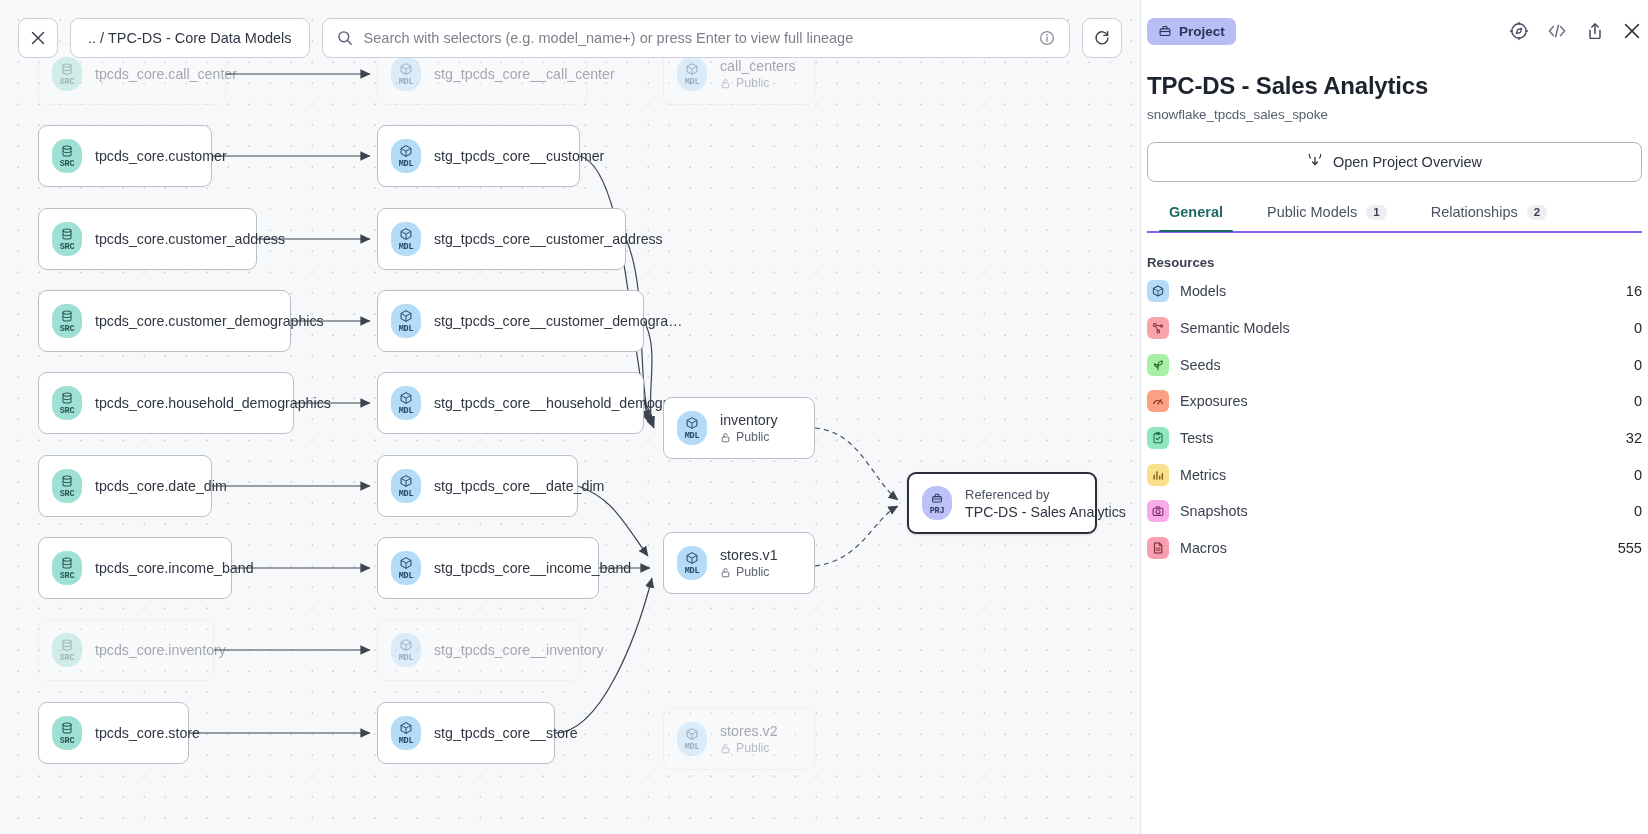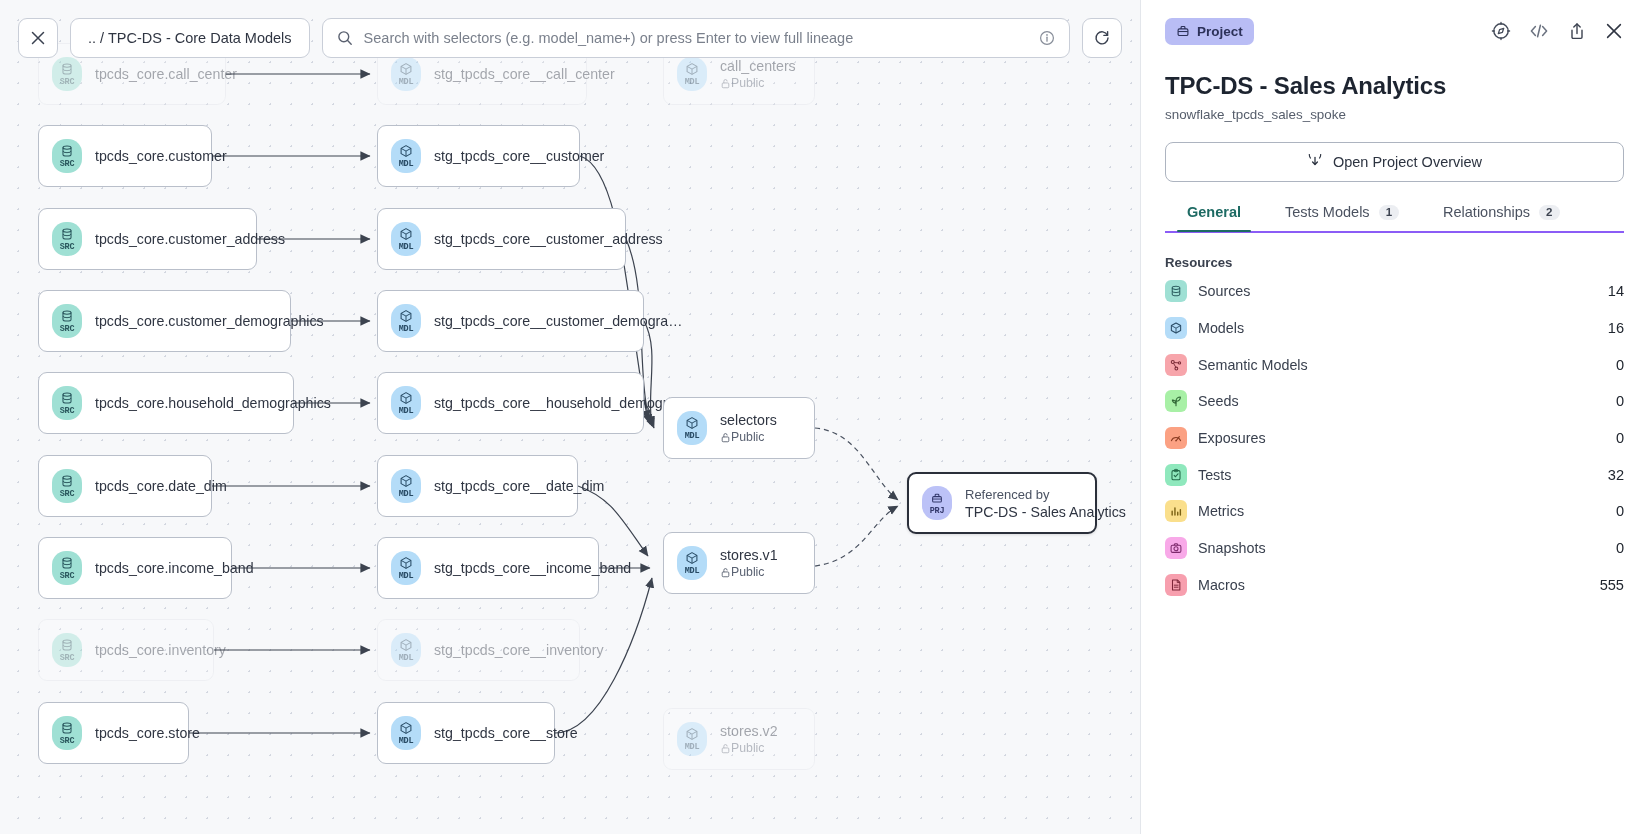--- a/index.html
+++ b/index.html
@@ -83,30 +83,30 @@
   .badge .bi { line-height: 0; }
   .badge .bt {
     font-family: "Liberation Mono", monospace;
     font-size: 8.5px; font-weight: 700; letter-spacing: -0.2px; margin-top: 1px;
   }
   .badge.src { background: #9fe0d4; color: #29565c; }
   .badge.mdl { background: #b4dcf8; color: #274a64; }
   .badge.prj { background: #bcc2f7; color: #33386b; }
   .node-body { display: flex; flex-direction: column; justify-content: center; gap: 2px; min-width: 0; }
   .node-label { font-size: 14.2px; color: #2f3542; white-space: nowrap; }
-  .node-sub { font-size: 12.3px; color: #5a6272; display: flex; align-items: center; }
+  .node-sub { font-size: 12.3px; color: #5a6272; display: flex; align-items: center; gap: 5px; }
   .node-kicker { font-size: 13px; color: #4a5262; }
 
   svg.edges { position: absolute; inset: 0; width: 1140px; height: 834px; z-index: 5; }
 
   
   .panel {
     width: 508px; height: 834px; background: #ffffff;
     border-left: 1px solid #e3e6eb;
-    padding: 0 24px;
+    padding: 0 6px;
     position: relative;
   }
   .panel-top { display: flex; align-items: center; justify-content: space-between; height: 62px; }
   .pill {
     background: #b9bdf5; color: #2c3159; border-radius: 7px;
     height: 27px; display: inline-flex; align-items: center; gap: 7px;
     padding: 0 11px; font-size: 13.5px; font-weight: 600; cursor: pointer;
   }
   .panel-icons { display: flex; align-items: center; gap: 17px; }
   .pic { cursor: pointer; display: flex; align-items: center; }
@@ -459,21 +459,21 @@
         </div>
         <div class="node" style="left: 663px; top: 397px; width: 152px;">
           <div class="badge mdl">
             <span class="bi"><svg width="14" height="14" viewBox="0 0 16 16">
                 <path d="M8,1.9 L13.6,5 L13.6,11 L8,14.1 L2.4,11 L2.4,5 Z" stroke="#274a64" stroke-width="1.2" fill="none" stroke-linejoin="round"></path>
      <path d="M2.4,5 L8,8.1 L13.6,5 M8,8.1 L8,14.1" stroke="#274a64" stroke-width="1.1" fill="none"></path>
               </svg></span>
             <span class="bt">MDL</span>
           </div>
           <div class="node-body">
-            <div class="node-label">selectors</div>
+            <div class="node-label">inventory</div>
             <div class="node-sub">
               <span style="line-height: 0;"><svg width="11" height="11" viewBox="0 0 16 16">
                   <rect x="3.2" y="7.2" width="9.6" height="7" rx="1.4" stroke="#5a6272" stroke-width="1.3" fill="none"></rect>
      <path d="M5.6,7.2 L5.6,5 A2.4,2.4 0 0 1 10.4,4.4" stroke="#5a6272" stroke-width="1.3" fill="none" stroke-linecap="round"></path>
                 </svg></span>
               <span>Public</span>
             </div>
           </div>
         </div>
         <div class="node" style="left: 663px; top: 532px; width: 152px;">
@@ -582,42 +582,31 @@
         <path d="M5.6,8 L8,10.5 L10.4,8" stroke="#2c3340" stroke-width="1.3" fill="none" stroke-linecap="round" stroke-linejoin="round"></path>
       </svg>
       <span>Open Project Overview</span>
     </div>
 
     <div class="tabs" id="tabs-host">
         <div class="tab active">
           <span>General</span>
         </div>
         <div class="tab">
-          <span>Tests Models</span>
+          <span>Public Models</span>
           <span class="tab-count">1</span>
         </div>
         <div class="tab">
           <span>Relationships</span>
           <span class="tab-count">2</span>
         </div>
       </div>
 
     <div class="section-title">Resources</div>
     <div id="resources-host">
-        <div class="res-row">
-          <div class="res-ico" style="background: rgb(159, 224, 212);">
-            <svg width="14" height="14" viewBox="0 0 16 16">
-              <ellipse cx="8" cy="4.4" rx="4.3" ry="1.8" stroke="#2b5c5f" stroke-width="1.2" fill="none"></ellipse>
-              <path d="M3.7,4.4 L3.7,11.6 A4.3,1.8 0 0 0 12.3,11.6 L12.3,4.4" stroke="#2b5c5f" stroke-width="1.2" fill="none"></path>
-              <path d="M3.7,8 A4.3,1.8 0 0 0 12.3,8" stroke="#2b5c5f" stroke-width="1.1" fill="none"></path>
-            </svg>
-          </div>
-          <div class="res-label">Sources</div>
-          <div class="res-val">14</div>
-        </div>
         <div class="res-row">
           <div class="res-ico" style="background: rgb(180, 220, 248);">
             <svg width="14" height="14" viewBox="0 0 16 16">
               <path d="M8,2.2 L13.3,5.2 L13.3,10.8 L8,13.8 L2.7,10.8 L2.7,5.2 Z" stroke="#2b4c66" stroke-width="1.2" fill="none" stroke-linejoin="round"></path>
               <path d="M2.7,5.2 L8,8.2 L13.3,5.2 M8,8.2 L8,13.8" stroke="#2b4c66" stroke-width="1.05" fill="none"></path>
             </svg>
           </div>
           <div class="res-label">Models</div>
           <div class="res-val">16</div>
         </div>

